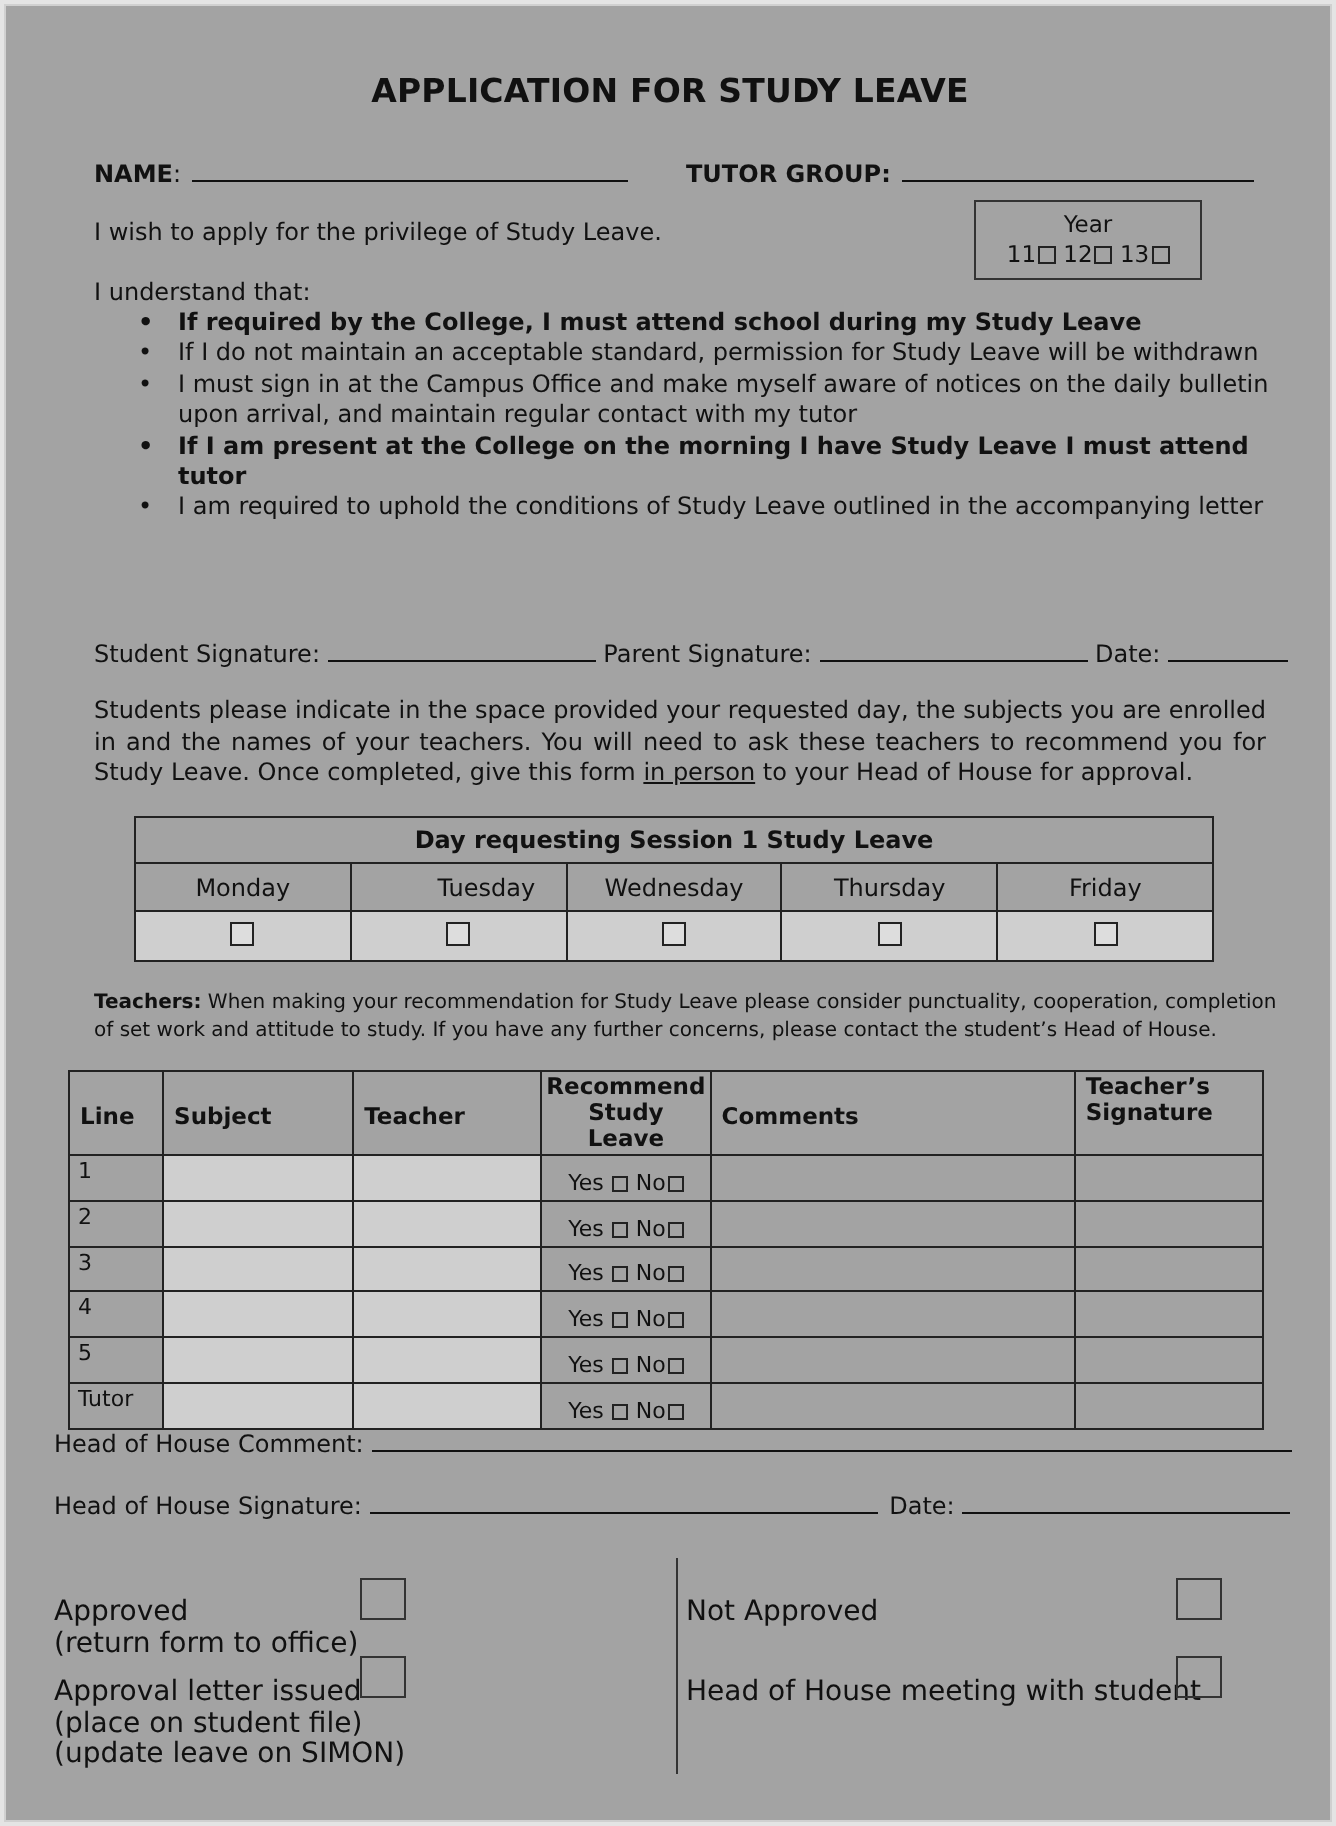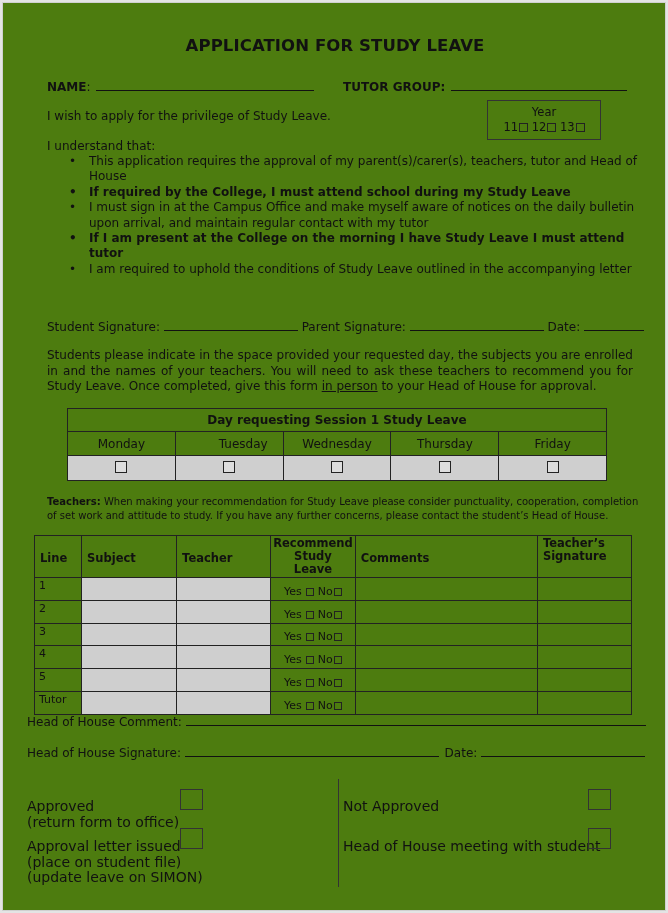--- a/index.html
+++ b/index.html
@@ -1,20 +1,20 @@
 <!DOCTYPE html>
 <html><head>
 <meta charset="utf-8">
 <style>
   * { box-sizing: border-box; margin: 0; padding: 0; }
   html, body { width: 668px; height: 913px; background: #e4e4e4; overflow: hidden; }
   body { font-family: "DejaVu Sans", sans-serif; color: #111; font-size: 12px; }
   .page {
     position: absolute; left: 2px; top: 2px; width: 664px; height: 909px;
-    background: #4d7c0f; border: 1px solid #d0d0d0;
+    background: #a3a3a3; border: 1px solid #d0d0d0;
   }
   .abs { position: absolute; white-space: nowrap; }
   .title { left: 0; width: 664px; top: 33px; text-align: center; font-weight: bold; font-size: 16.5px; letter-spacing: 0.1px; }
   .bold { font-weight: bold; }
   .uline { display: inline-block; border-bottom: 1px solid #111; height: 12px; vertical-align: baseline; }
 
   .yearbox { left: 484px; top: 97px; width: 114px; height: 40px; border: 1.3px solid #333; text-align: center; font-size: 11.5px; line-height: 15px; padding-top: 4px; }
   .cb { display: inline-block; width: 9px; height: 9px; border: 1px solid #222; vertical-align: -1px; margin-left: 1px; }
 
   ul.terms { position: absolute; left: 66px; top: 151px; width: 570px; list-style: none; font-size: 12px; line-height: 15.4px; }
@@ -73,22 +73,22 @@
     <div>
       <span>11</span><span class="cb"></span>
       <span>12</span><span class="cb"></span>
       <span>13</span><span class="cb"></span>
     </div>
   </div>
 
   <div class="abs" style="left:44px; top:136px;">I understand that:</div>
 
   <ul class="terms">
-    <li>This application requires the approval of my parent(s)/carer(s), teachers, tutor and Head of House</li>
     <li class="b">If required by the College, I must attend school during my Study Leave</li>
+    <li>If I do not maintain an acceptable standard, permission for Study Leave will be withdrawn</li>
     <li>I must sign in at the Campus Office and make myself aware of notices on the daily bulletin upon arrival, and maintain regular contact with my tutor</li>
     <li class="b">If I am present at the College on the morning I have Study Leave I must attend tutor</li>
     <li>I am required to uphold the conditions of Study Leave outlined in the accompanying letter</li>
   </ul>
 
   <div class="abs" style="left:44px; top:316px;">
     <span>Student Signature:</span>
     <span class="uline" style="width:134px;"></span>
     <span>Parent Signature:</span>
     <span class="uline" style="width:134px;"></span>

